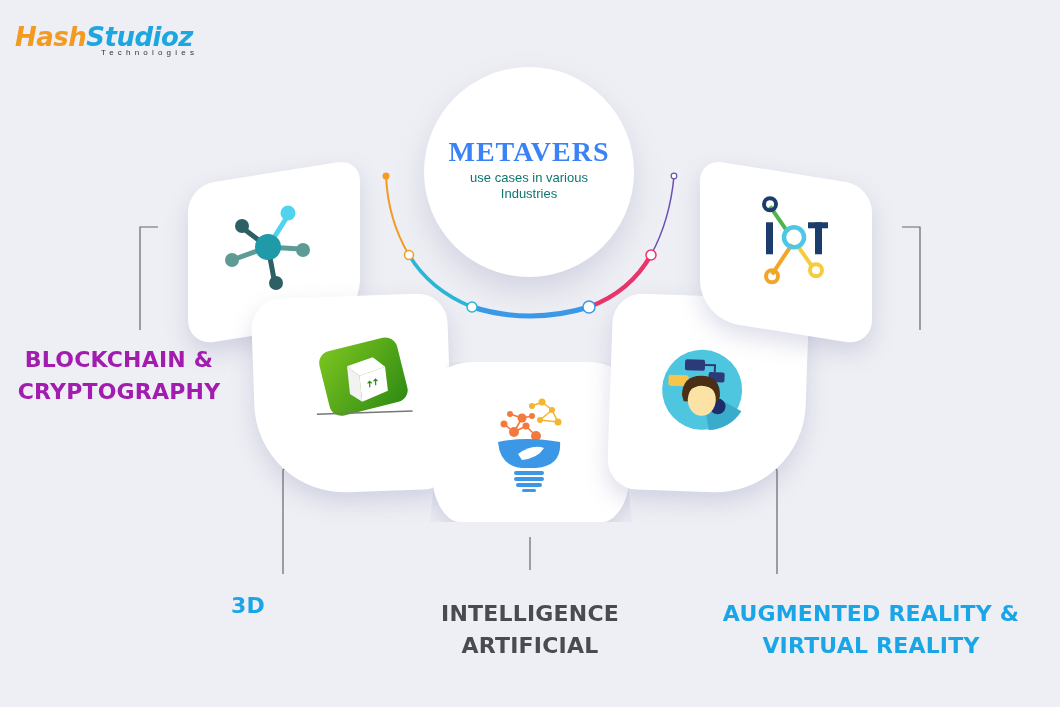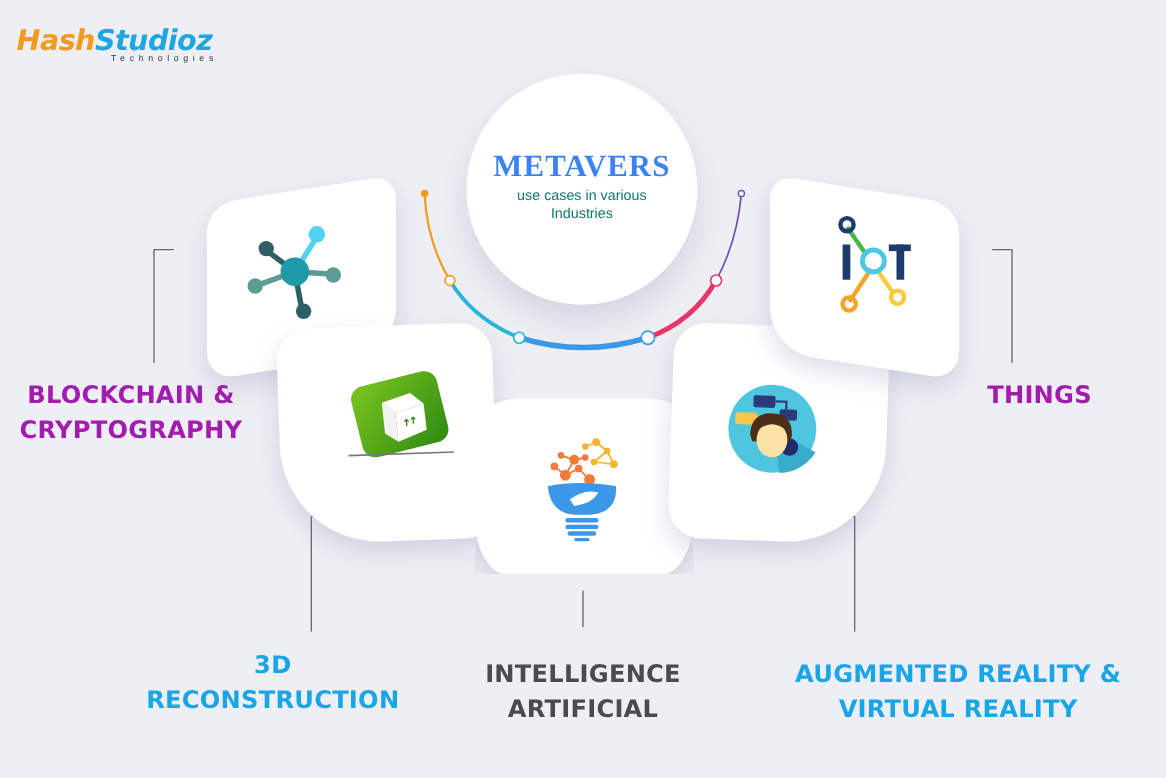--- a/index.html
+++ b/index.html
@@ -171,28 +171,26 @@
   </div>
 </div>
 
 <div class="label orange" style="left:10px; top:344px; width:218px;">
   <div>BLOCKCHAIN &amp;</div>
   <div>CRYPTOGRAPHY</div>
 </div>
 
 <div class="label blue" style="left:118px; top:590px; width:260px;">
   <div>3D</div>
-  <div>RECONSTRUCTION</div>
 </div>
 
 <div class="label dark" style="left:430px; top:598px; width:200px;">
   <div>INTELLIGENCE</div>
   <div>ARTIFICIAL</div>
 </div>
 
 <div class="label blue" style="left:712px; top:598px; width:318px;">
   <div>AUGMENTED REALITY &amp;</div>
   <div>VIRTUAL REALITY</div>
 </div>
 
 <div class="label orange" style="left:850px; top:344px; width:190px;">
-  <div>THINGS</div>
 </div>
 
 </body></html>

